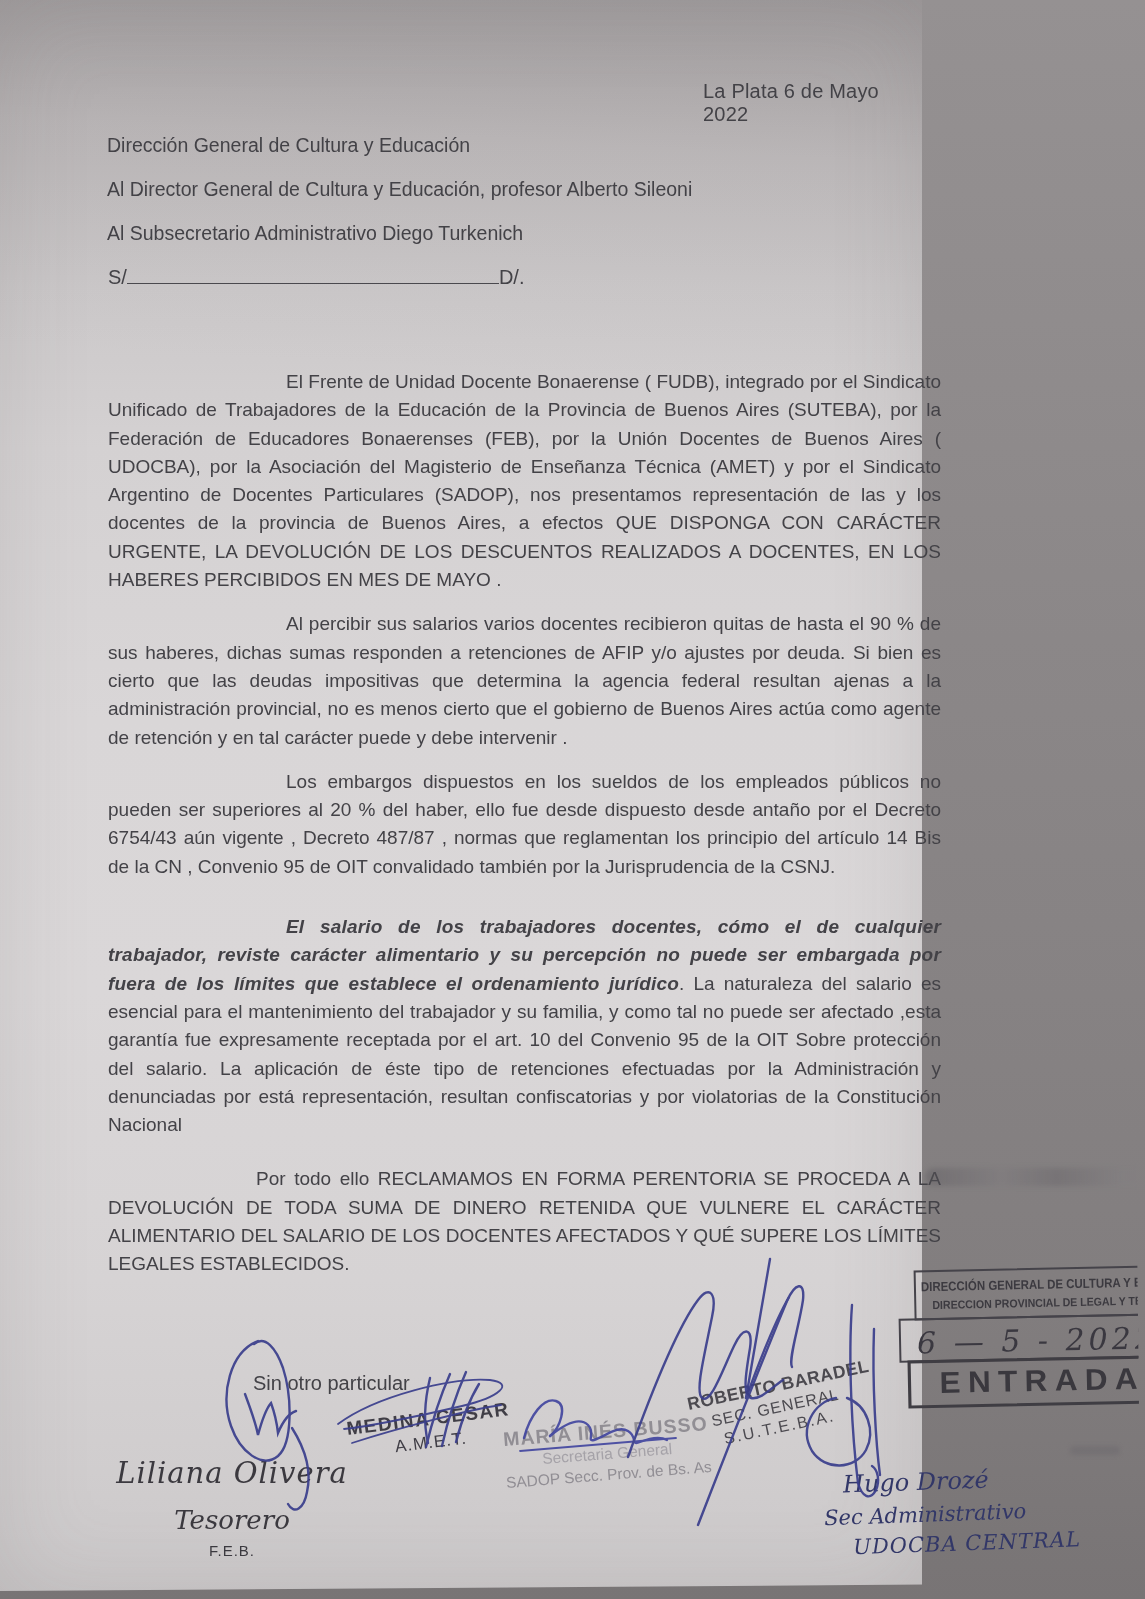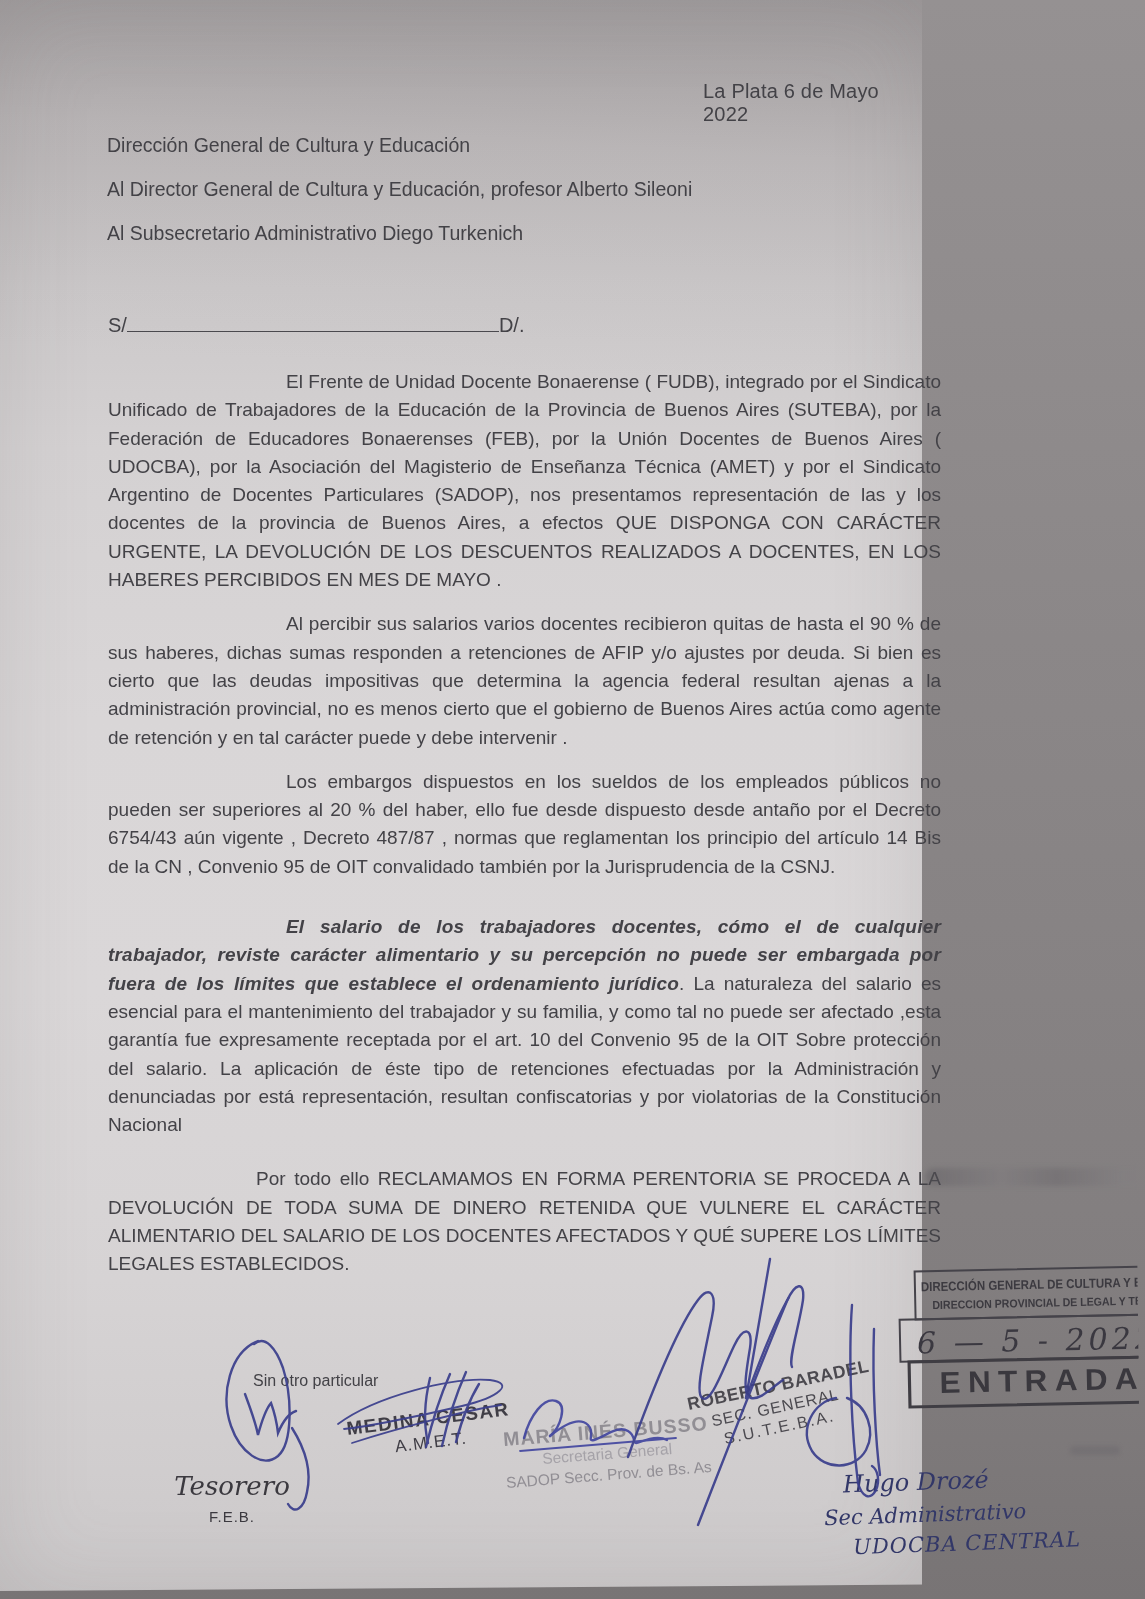--- a/index.html
+++ b/index.html
@@ -13,33 +13,33 @@
     clip-path:polygon(0 0,1123px 0,1141px 1583px,0 1591px);
     background:
       linear-gradient(183deg,rgba(120,116,118,0.28) 0%,rgba(150,146,148,0.12) 10%,rgba(0,0,0,0) 24%),
       linear-gradient(180deg,#aeaaab 0%,#bcb8b9 8%,#cbc8c9 18%,#d4d1d2 28%,#d9d6d7 45%,#dad7d8 62%,#d6d3d4 80%,#d0cdce 92%,#cbc8c9 100%);
     box-shadow:inset 0 0 90px rgba(110,106,108,0.18);
   }
   .typed{color:#434247;}
   .date-line{position:absolute;left:703px;top:80px;font-size:20px;letter-spacing:0.2px;}
   .recipient{position:absolute;left:107px;font-size:19.5px;}
   .r1{top:134px;} .r2{top:178px;} .r3{top:222px;}
-  .salutation{position:absolute;left:108px;top:263px;font-size:20px;margin-top:48px;}
+  .salutation{position:absolute;left:108px;top:263px;font-size:20px;}
   .blank-line{display:inline-block;width:372px;border-bottom:1.6px solid #4a494e;height:20px;vertical-align:baseline;}
   .letter-body{
     position:absolute;left:108px;top:368px;width:833px;
     font-size:19px;line-height:28.3px;text-align:justify;color:#434247;
   }
   .letter-body p{margin:0;text-indent:178px;}
   .letter-body p.gap-s{margin-bottom:16px;}
   .letter-body p.gap-m{margin-bottom:32px;}
   .letter-body p.gap-l{margin-bottom:26px;}
   .letter-body p.last{text-indent:148px;}
   .emph{font-style:italic;font-weight:700;letter-spacing:0.2px;}
-  .closing{position:absolute;left:253px;top:1372px;font-size:16px;color:#434247;text-align:right;}
+  .closing{position:absolute;left:253px;top:1372px;font-size:20px;color:#434247;text-align:right;}
 
   
   .sig{position:absolute;text-align:center;}
   .sig-feb{left:106px;top:1456px;width:252px;color:#3b393f;}
   .script1{font-family:"DejaVu Serif",serif;font-style:italic;font-size:29px;letter-spacing:1px;}
   .script2{font-family:"DejaVu Serif",serif;font-style:italic;font-size:26px;margin-top:15px;}
   .sig-feb .org{font-family:"Liberation Sans",sans-serif;font-size:15px;font-style:normal;letter-spacing:1px;margin-top:7px;}
   .sig-amet{left:332px;top:1408px;width:195px;transform:rotate(-7deg);color:#403e46;}
   .sig-amet .nm{font-size:19px;font-weight:700;letter-spacing:1.5px;}
   .sig-amet .org{font-size:17px;letter-spacing:1px;margin-top:3px;}
@@ -111,20 +111,21 @@
     <div class="stamp">
       <div class="stamp-head">
         <div class="l1">DIRECCIÓN GENERAL DE CULTURA Y EDUCACIÓN</div>
         <div class="l2">DIRECCION PROVINCIAL DE LEGAL Y TECNICA</div>
       </div>
       <div class="stamp-date">6 — 5 - 2022</div>
       <div class="stamp-status">ENTRADA</div>
     </div>
 
     <div class="sig sig-feb">
+      <div class="script1">Liliana Olivera</div>
       <div class="script2">Tesorero</div>
       <div class="org">F.E.B.</div>
     </div>
 
     <div class="sig sig-amet">
       <div class="nm">MEDINA CESAR</div>
       <div class="org">A.M.E.T.</div>
     </div>
 
     <div class="sig sig-sadop">

